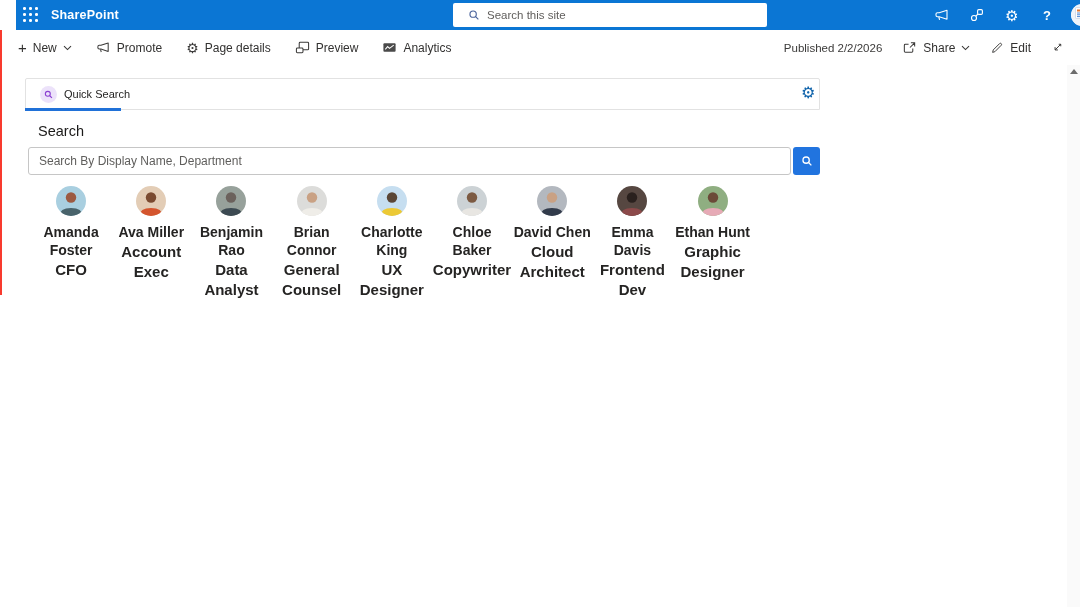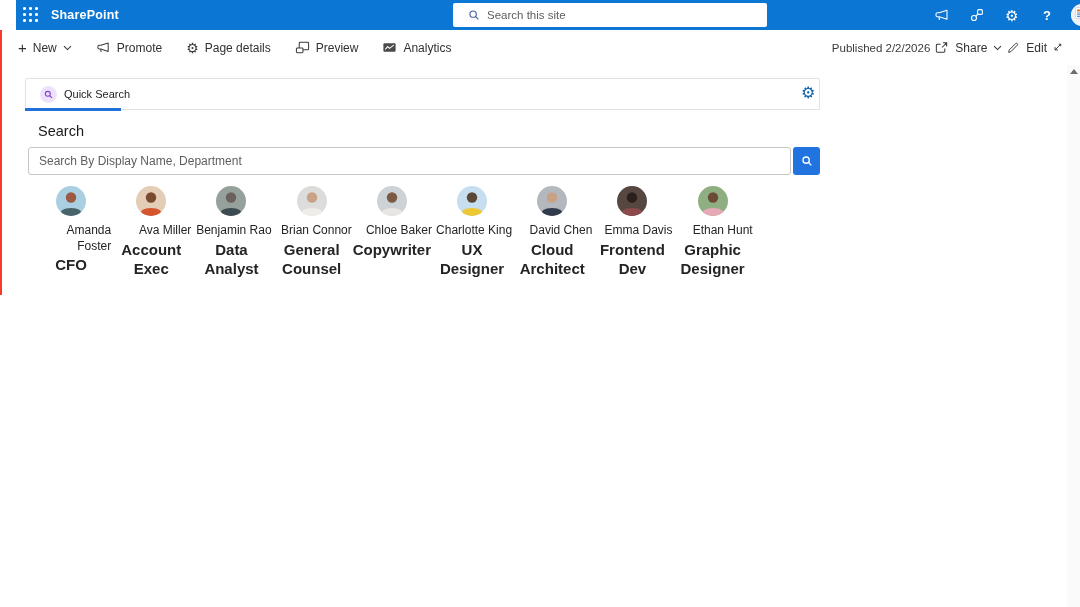--- a/index.html
+++ b/index.html
@@ -28,21 +28,21 @@
   .help-glyph { font-size:13px; font-weight:bold; }
   .account { width:22px; height:22px; border-radius:50%; background:#eef3fa;
     overflow:hidden; position:relative; cursor:pointer; }
 
   
   .cmd-bar { position:absolute; left:0; top:30px; width:1080px; height:35px;
     background:#fff; color:#323130; }
   .cmd-left { position:absolute; left:18px; top:0; height:35px; display:flex;
     align-items:center; gap:24px; }
   .cmd-right { position:absolute; right:16px; top:0; height:35px; display:flex;
-    align-items:center; gap:4px; }
+    align-items:center; gap:20px; }
   .cmd-item { display:flex; align-items:center; gap:6px; font-size:12px;
     color:#323130; cursor:pointer; white-space:nowrap; }
   .cmd-item svg { color:#3b3a39; }
   .plus-glyph { font-size:15px; font-weight:400; color:#323130; line-height:1; }
   .chev { color:#605e5c; }
   .published { font-size:11.5px; color:#3b3a39; }
   .collapse-btn { cursor:pointer; color:#3b3a39; display:flex; align-items:center; }
 
   
   .red-marker { position:absolute; left:0; top:30px; width:2px; height:265px;
@@ -80,22 +80,22 @@
   .search-row input::placeholder { color:#5f5e5c; }
   .search-btn { width:27px; height:28px; background:#2174df; border:none;
     border-radius:3px; color:#fff; display:flex; align-items:center;
     justify-content:center; cursor:pointer; }
 
   
   .people { position:absolute; left:31px; top:186px; display:flex; }
   .person { width:80.2px; text-align:center; cursor:pointer; }
   .avatar { width:30px; height:30px; margin:0 auto; border-radius:50%;
     overflow:hidden; }
-  .p-name { margin-top:7px; font-size:12px; font-weight:normal; color:#252423;
-    line-height:1.3;text-align:right; }
+  .p-name { margin-top:7px; font-size:14px; font-weight:bold; color:#252423;
+    line-height:1.3; }
   .p-title { margin-top:1px; font-size:15px; font-weight:bold; color:#252423;
     line-height:1.3; }
 </style>
 </head>
 <body>
 
 <div class="suite-bar">
   <div class="waffle">
     <span></span>
       <span></span>
@@ -281,40 +281,40 @@
     <div class="avatar av" style="background: rgb(220, 220, 218);">
       <svg width="30" height="30" viewBox="0 0 30 30">
           <circle class="head" cx="15" cy="11.5" r="5.2" fill="#c9a184"></circle>
           <path class="body" d="M3.5 30 q0 -8 11.5 -8 t11.5 8 Z" fill="#efede8"></path>
         </svg>
     </div>
     <div class="p-name">Brian Connor</div>
     <div class="p-title">General Counsel</div>
   </div>
   <div class="person">
+    <div class="avatar av" style="background: rgb(198, 222, 240);">
+      <svg width="30" height="30" viewBox="0 0 30 30">
+          <circle class="head" cx="15" cy="11.5" r="5.2" fill="#5a4636"></circle>
+          <path class="body" d="M3.5 30 q0 -8 11.5 -8 t11.5 8 Z" fill="#ecc935"></path>
+        </svg>
+    </div>
+    <div class="p-name">Charlotte King</div>
+    <div class="p-title">UX Designer</div>
+  </div>
+  <div class="person">
     <div class="avatar av" style="background: rgb(204, 210, 213);">
       <svg width="30" height="30" viewBox="0 0 30 30">
           <circle class="head" cx="15" cy="11.5" r="5.2" fill="#7c5a42"></circle>
           <path class="body" d="M3.5 30 q0 -8 11.5 -8 t11.5 8 Z" fill="#e8e6e2"></path>
         </svg>
     </div>
     <div class="p-name">Chloe Baker</div>
     <div class="p-title">Copywriter</div>
   </div>
   <div class="person">
-    <div class="avatar av" style="background: rgb(198, 222, 240);">
-      <svg width="30" height="30" viewBox="0 0 30 30">
-          <circle class="head" cx="15" cy="11.5" r="5.2" fill="#5a4636"></circle>
-          <path class="body" d="M3.5 30 q0 -8 11.5 -8 t11.5 8 Z" fill="#ecc935"></path>
-        </svg>
-    </div>
-    <div class="p-name">Charlotte King</div>
-    <div class="p-title">UX Designer</div>
-  </div>
-  <div class="person">
     <div class="avatar av" style="background: rgb(179, 184, 191);">
       <svg width="30" height="30" viewBox="0 0 30 30">
           <circle class="head" cx="15" cy="11.5" r="5.2" fill="#c9a184"></circle>
           <path class="body" d="M3.5 30 q0 -8 11.5 -8 t11.5 8 Z" fill="#323b4b"></path>
         </svg>
     </div>
     <div class="p-name">David Chen</div>
     <div class="p-title">Cloud Architect</div>
   </div>
   <div class="person">

